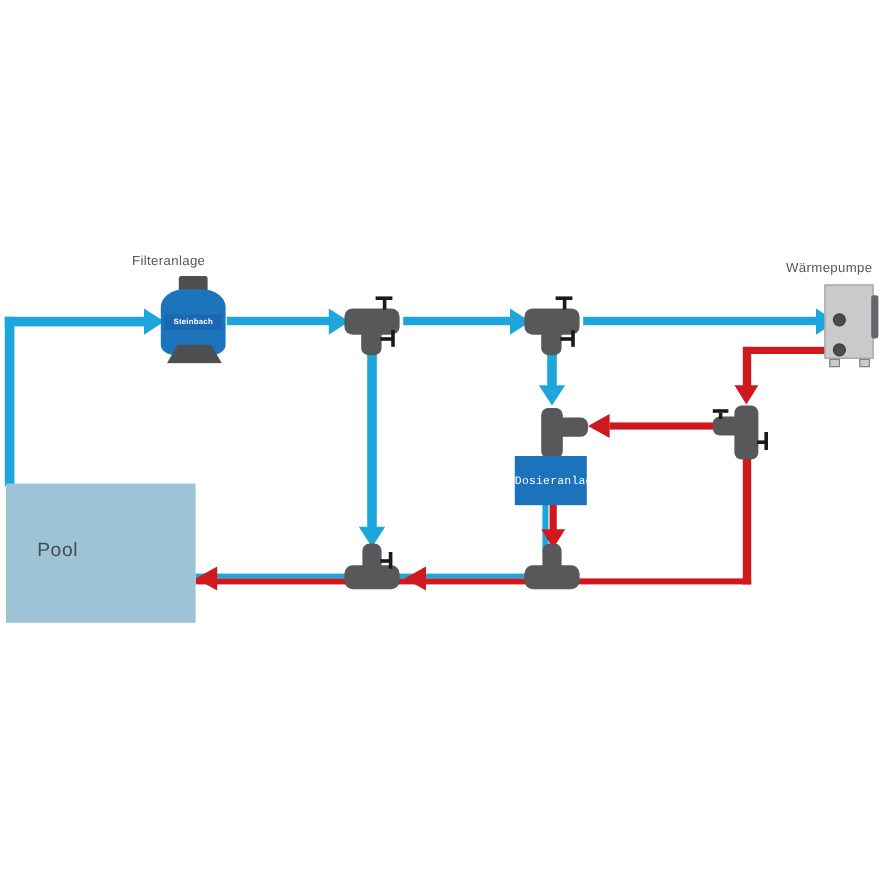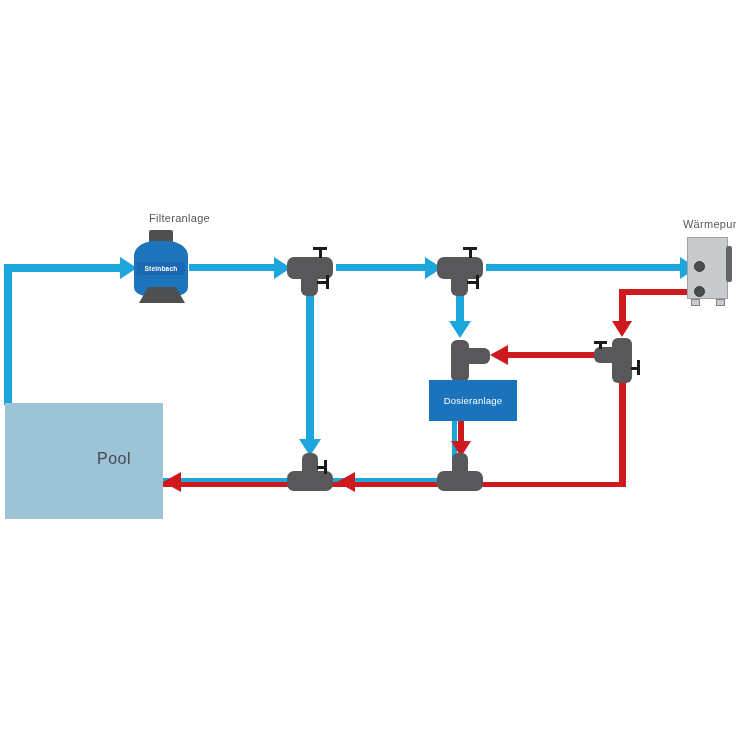--- a/index.html
+++ b/index.html
@@ -9,36 +9,36 @@
   .pipe{position:absolute;}
   .pipe.blue{background:var(--flow_blue);}
   .pipe.red{background:var(--flow_red);}
   .arr{position:absolute;width:0;height:0;}
   .arr.rblue{border-top:11px solid transparent;border-bottom:11px solid transparent;border-left:17px solid var(--flow_blue);}
   .arr.dblue{border-left:11px solid transparent;border-right:11px solid transparent;border-top:17px solid var(--flow_blue);}
   .arr.dred{border-left:10px solid transparent;border-right:10px solid transparent;border-top:16px solid var(--flow_red);}
   .arr.lred{border-top:10px solid transparent;border-bottom:10px solid transparent;border-right:18px solid var(--flow_red);}
   .fit{position:absolute;background:var(--fitting_gray);}
   .stem{position:absolute;background:var(--stem_black);}
-  .lbl{position:absolute;color:var(--label_gray);font-size:11px;letter-spacing:.3px;text-align:right;}
+  .lbl{position:absolute;color:var(--label_gray);font-size:11px;letter-spacing:.3px;text-align:left;}
   #pool{left:5px;top:403px;width:158px;height:116px;background:var(--pool_fill);}
   #pool-label{left:31px;top:450px;width:100px;font-size:16px;color:#474954;letter-spacing:.5px;}
   #tank-cap{left:149px;top:230px;width:24px;height:13px;background:#4e4f51;border-radius:2px;}
   #tank-body{left:134px;top:241px;width:54px;height:55px;background:var(--tank_blue);
              border-radius:20px 20px 12px 12px / 15px 15px 9px 9px;}
   #tank-band{left:137px;top:262px;width:48px;height:13px;background:var(--tank_band_blue);
              color:#fff;font-size:6.5px;font-weight:bold;text-align:center;line-height:13px;letter-spacing:.2px;}
   #tank-base{left:139px;top:287px;width:46px;height:16px;background:#4e4f51;
              clip-path:polygon(20% 0,80% 0,100% 100%,0 100%);}
   #hp-box{left:687px;top:237px;width:41px;height:62px;background:var(--pump_body);border:1px solid #9ea0a3;box-sizing:border-box;}
   #hp-strip{left:726px;top:246px;width:6px;height:36px;background:var(--pump_trim);border-radius:2px;}
   .hp-port{position:absolute;width:11px;height:11px;border-radius:50%;background:#4a4b4d;border:1px solid #3a3b3d;box-sizing:border-box;}
   .hp-foot{position:absolute;width:9px;height:7px;background:var(--pump_body);border:1px solid #808285;box-sizing:border-box;}
-  #dosing-box{left:429px;top:380px;width:88px;height:41px;background:var(--dosing_blue);
-              color:#fff;font-size:9.5px;text-align:center;line-height:41px;letter-spacing:.2px;}
+  #dosing-box{left:429px;top:380px;width:60px;height:41px;background:var(--dosing_blue);
+              color:#fff;font-size:9.5px;text-align:center;line-height:41px;letter-spacing:.2px;font-family:Liberation Mono, monospace;}
   .z1{z-index:1}.z2{z-index:2}.z3{z-index:3}.z4{z-index:4}
 </style>
 </head>
 <body>
 
 <div id="canvas">
 
   <div class="pipe blue z1" style="left:4px;top:264px;width:8px;height:141px"></div>
   <div class="pipe blue z1" style="left:4px;top:264px;width:118px;height:8px"></div>
   <div class="arr rblue z2" style="left:120px;top:257px"></div>

